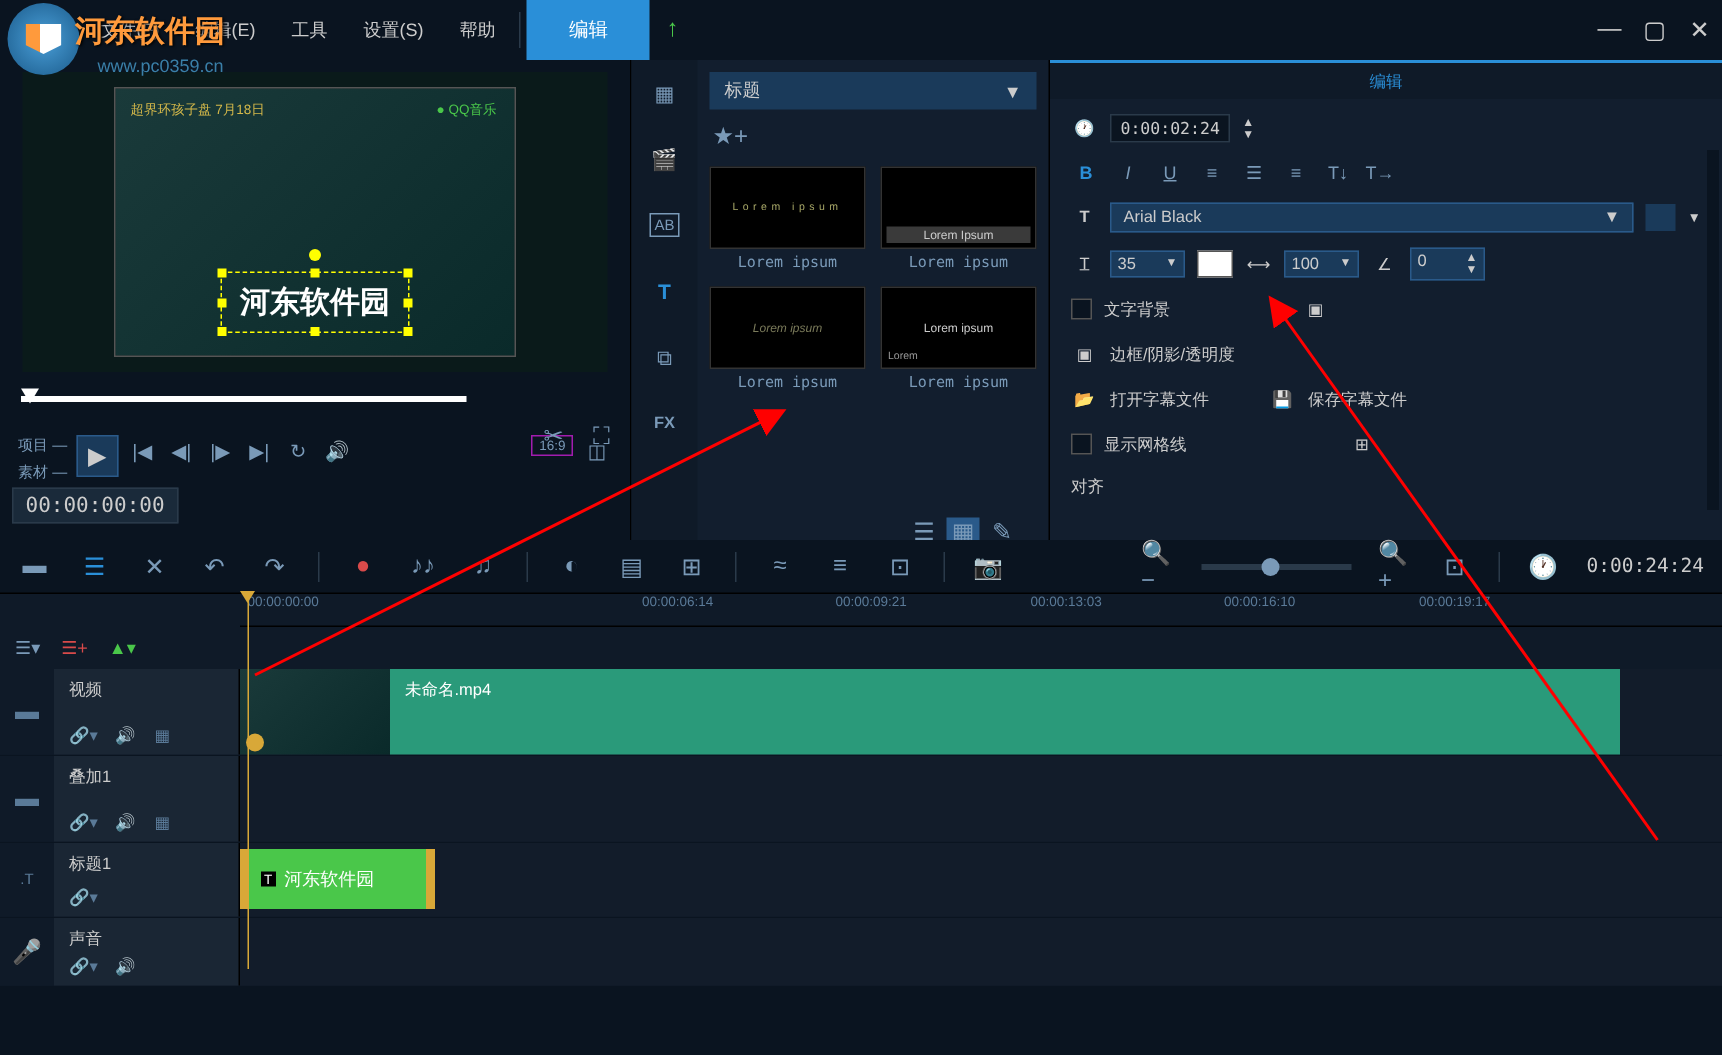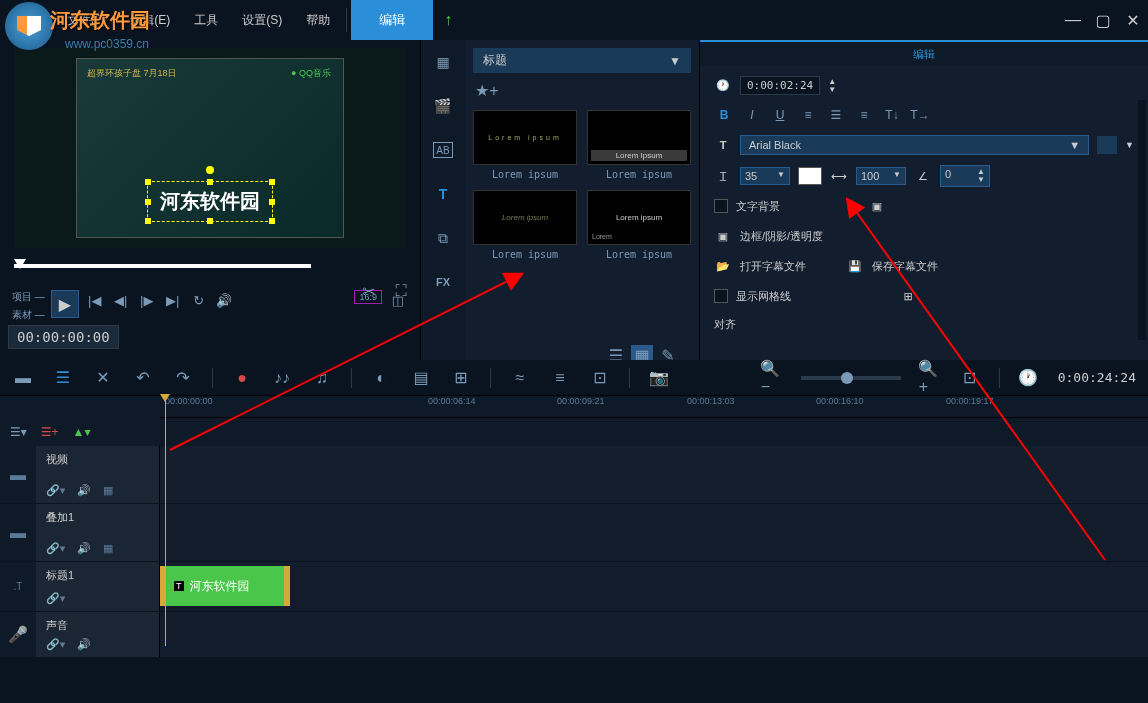--- a/index.html
+++ b/index.html
@@ -371,20 +371,28 @@
     <div class="track">
       <div class="track-type-icon">▬</div>
       <div class="track-header" style="width:124px;">
         <span class="track-name">视频</span>
         <div class="track-icons">
           <span class="track-icon">🔗▾</span>
           <span class="track-icon">🔊</span>
           <span class="track-icon">▦</span>
         </div>
       </div>
+      <div class="track-content">
+        <div class="video-clip">
+          <div class="clip-thumb">
+              <div class="clip-thumb-audio"></div>
+            </div>
+          <div class="clip-body">未命名.mp4</div>
+        </div>
+      </div>
     </div>
     <div class="track">
       <div class="track-type-icon">▬</div>
       <div class="track-header" style="width:124px;">
         <span class="track-name">叠加1</span>
         <div class="track-icons">
           <span class="track-icon">🔗▾</span>
           <span class="track-icon">🔊</span>
           <span class="track-icon">▦</span>
         </div>

